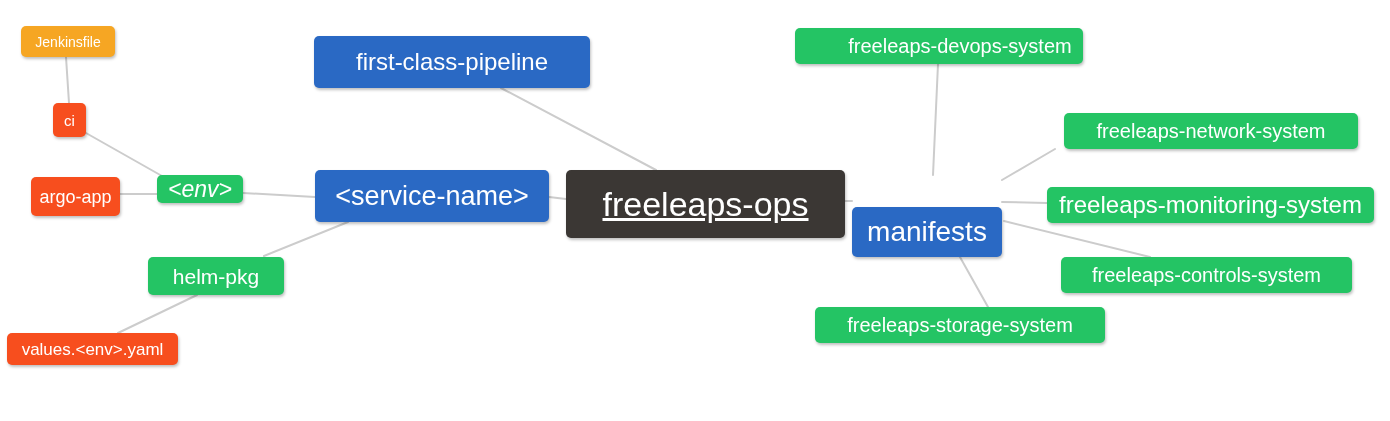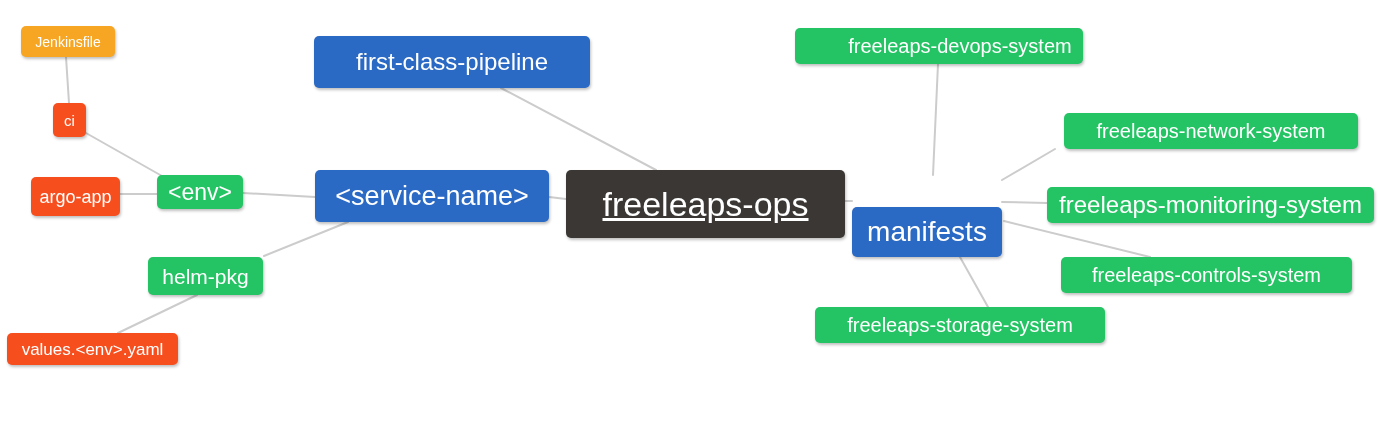--- a/index.html
+++ b/index.html
@@ -55,22 +55,22 @@
       <line x1="933" y1="175" x2="938" y2="64" stroke="#cccccc" stroke-width="2" stroke-linecap="round"></line>
       <line x1="1002" y1="180" x2="1055" y2="149" stroke="#cccccc" stroke-width="2" stroke-linecap="round"></line>
       <line x1="1002" y1="202" x2="1047" y2="203" stroke="#cccccc" stroke-width="2" stroke-linecap="round"></line>
       <line x1="1004" y1="221" x2="1150" y2="257" stroke="#cccccc" stroke-width="2" stroke-linecap="round"></line>
       <line x1="942" y1="225" x2="988" y2="307" stroke="#cccccc" stroke-width="2" stroke-linecap="round"></line>
     </svg>
 
 <div class="node" style="left: 21px; top: 26px; width: 94px; height: 31px; font-size: 14px; background: rgb(246, 166, 35);">Jenkinsfile</div>
     <div class="node" style="left: 53px; top: 103px; width: 33px; height: 34px; font-size: 15px; background: rgb(247, 78, 30);">ci</div>
     <div class="node" style="left: 31px; top: 177px; width: 89px; height: 39px; font-size: 18px; background: rgb(247, 78, 30);">argo-app</div>
-    <div class="node" style="left: 157px; top: 175px; width: 86px; height: 34px; font-size: 23px; background: rgb(36, 196, 100);">&lt;env&gt;</div>
-    <div class="node" style="left: 148px; top: 257px; width: 115px; height: 38px; font-size: 21px; background: rgb(36, 196, 100);">helm-pkg</div>
+    <div class="node" style="left: 157px; top: 175px; width: 86px; height: 28px; font-size: 23px; background: rgb(36, 196, 100); font-style: italic;">&lt;env&gt;</div>
+    <div class="node" style="left: 148px; top: 257px; width: 136px; height: 38px; font-size: 21px; background: rgb(36, 196, 100);">helm-pkg</div>
     <div class="node" style="left: 7px; top: 333px; width: 171px; height: 32px; font-size: 17px; background: rgb(247, 78, 30);">values.&lt;env&gt;.yaml</div>
     <div class="node" style="left: 314px; top: 36px; width: 276px; height: 52px; font-size: 24px; background: rgb(42, 105, 196);">first-class-pipeline</div>
     <div class="node" style="left: 315px; top: 170px; width: 234px; height: 52px; font-size: 27px; background: rgb(42, 105, 196);">&lt;service-name&gt;</div>
     <div class="node" style="left: 566px; top: 170px; width: 279px; height: 68px; font-size: 34px; background: rgb(59, 55, 52); text-decoration: underline;">freeleaps-ops</div>
     <div class="node" style="left: 852px; top: 175px; width: 150px; height: 50px; font-size: 28px; background: rgb(42, 105, 196); margin-top: 32px;">manifests</div>
     <div class="node" style="left: 795px; top: 28px; width: 288px; height: 36px; font-size: 20px; background: rgb(36, 196, 100); padding-left: 48px;">freeleaps-devops-system</div>
     <div class="node" style="left: 1053px; top: 113px; width: 294px; height: 36px; font-size: 20px; background: rgb(36, 196, 100); margin-left: 11px;">freeleaps-network-system</div>
     <div class="node" style="left: 1047px; top: 187px; width: 327px; height: 36px; font-size: 24px; background: rgb(36, 196, 100);">freeleaps-monitoring-system</div>
     <div class="node" style="left: 1061px; top: 257px; width: 291px; height: 36px; font-size: 20px; background: rgb(36, 196, 100);">freeleaps-controls-system</div>
     <div class="node" style="left: 815px; top: 307px; width: 290px; height: 36px; font-size: 20px; background: rgb(36, 196, 100); text-align: center;">freeleaps-storage-system</div>

